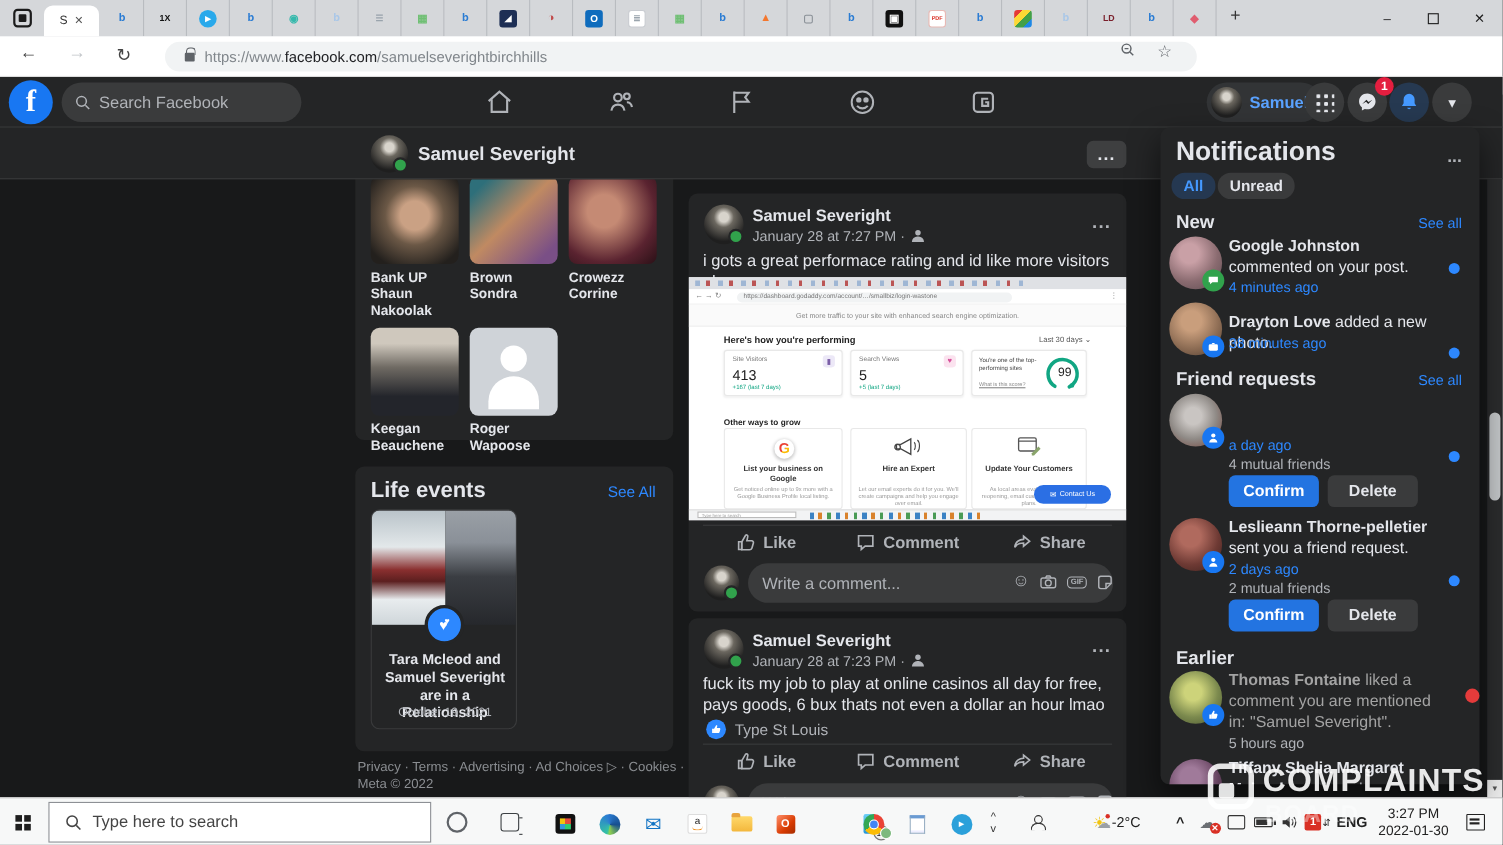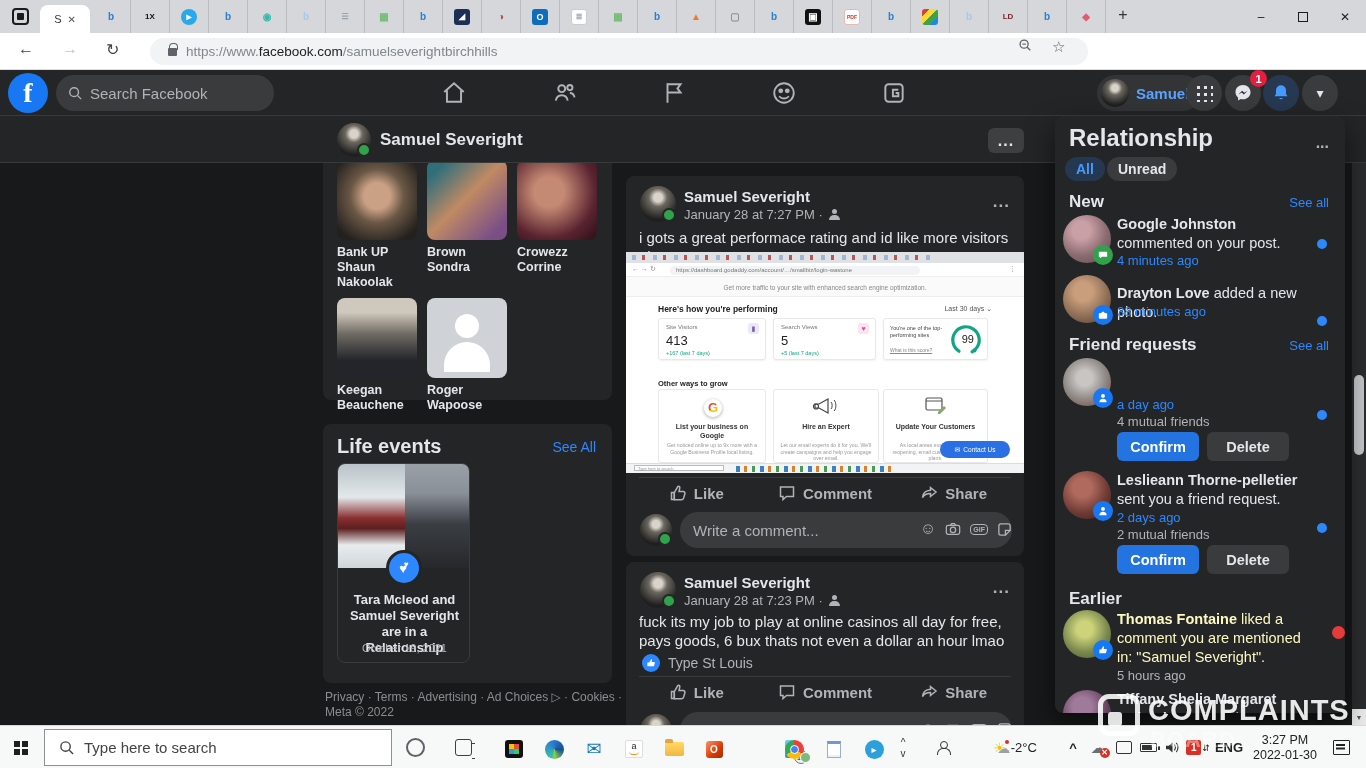--- a/index.html
+++ b/index.html
@@ -111,21 +111,21 @@
 .nseeall{position:absolute;right:16px;font-size:13px;color:#2d88ff}
 .nitem{position:absolute;left:6px;width:278px}
 .navt{position:absolute;left:2px;top:2px;width:48px;height:48px;border-radius:50%}
 .nbadge{position:absolute;left:32px;top:32px;width:20px;height:20px;border-radius:50%;display:flex;align-items:center;justify-content:center}
 .ntext{position:absolute;left:56px;top:2px;width:198px;font-size:14.5px;line-height:19px;color:#e4e6eb}
 .ntext b{font-weight:bold}
 .ntime{position:absolute;left:56px;font-size:13px;color:#2d88ff}
 .nmeta{position:absolute;left:56px;font-size:13px;color:#b0b3b8}
 .ndot{position:absolute;left:256px;width:10px;height:10px;border-radius:50%;background:#2d88ff}
 .nbtn{position:absolute;height:29px;width:82px;border-radius:6px;display:flex;align-items:center;justify-content:center;font-size:14.5px;font-weight:bold}
-.read .ntext{color:#fef9c3}.read .ntime{color:#b0b3b8}
+.read .ntext{color:#a3a3a3}.read .ntime{color:#b0b3b8}
 
 #pscroll{position:absolute;right:0;top:0;width:14px;height:655px;background:#2b2c2d}
 .parrow{position:absolute;left:0;width:14px;height:16px;background:#ececec;color:#555;font-size:7px;display:flex;align-items:center;justify-content:center}
 .pthumb{position:absolute;left:2px;top:305px;width:10px;height:80px;border-radius:5px;background:#c4c7c9}
 
 #wm{position:absolute;left:1098px;top:694px;z-index:10;display:flex;align-items:flex-start;gap:8px;pointer-events:none}
 .wm-logo{width:42px;height:42px;border:5px solid rgba(255,255,255,.88);border-radius:11px;position:relative}
 .wm-logo::after{content:"";position:absolute;left:5px;bottom:5px;width:14px;height:14px;border-radius:3px;background:rgba(255,255,255,.88)}
 .wm-t1{font-size:29px;font-weight:bold;letter-spacing:1px;color:rgba(255,255,255,.9);text-shadow:0 1px 2px rgba(0,0,0,.25)}
 .wm-t2{font-size:22px;font-weight:bold;letter-spacing:1px;color:rgba(255,255,255,.38);margin-left:2px}
@@ -591,21 +591,21 @@
           </svg>
         <span class="gifbox">GIF</span>
         <svg width="15" height="15" viewBox="0 0 16 16" fill="none" stroke="#b0b3b8" stroke-width="1.4">
             <path d="M2 4a2 2 0 0 1 2-2h8a2 2 0 0 1 2 2v5l-5 5H4a2 2 0 0 1-2-2z"></path>
           </svg>
       </div>
     </div>
   </div>
 
   <div id="notif">
-    <div class="ntitle">Relationship</div>
+    <div class="ntitle">Notifications</div>
     <div style="position:absolute;right:16px;top:18px;color:#b0b3b8;font-weight:bold">...</div>
     <div class="npill" style="left:10px;background:rgba(45,136,255,.2);color:#4599ff">All</div>
     <div class="npill" style="left:52px;background:#3a3b3c;color:#e4e6eb">Unread</div>
     <div class="nsec" style="top:76px">New</div>
     <div class="nseeall" style="top:79px">See all</div>
 
     <div class="nitem" style="top:97px;height:58px">
       <span class="navt" style="background:radial-gradient(circle at 38% 32%,#c9a0a6 20%,#8a6b70 58%,#5c4a50 100%)"></span>
       <span class="nbadge" style="background:#31a24c">
           <svg width="10" height="10" viewBox="0 0 12 12" fill="#fff">

